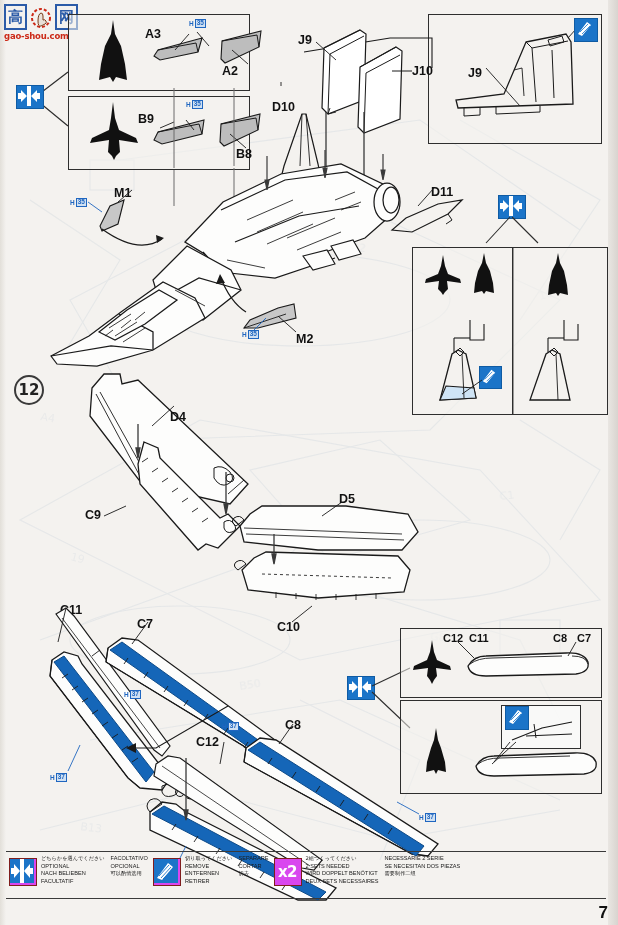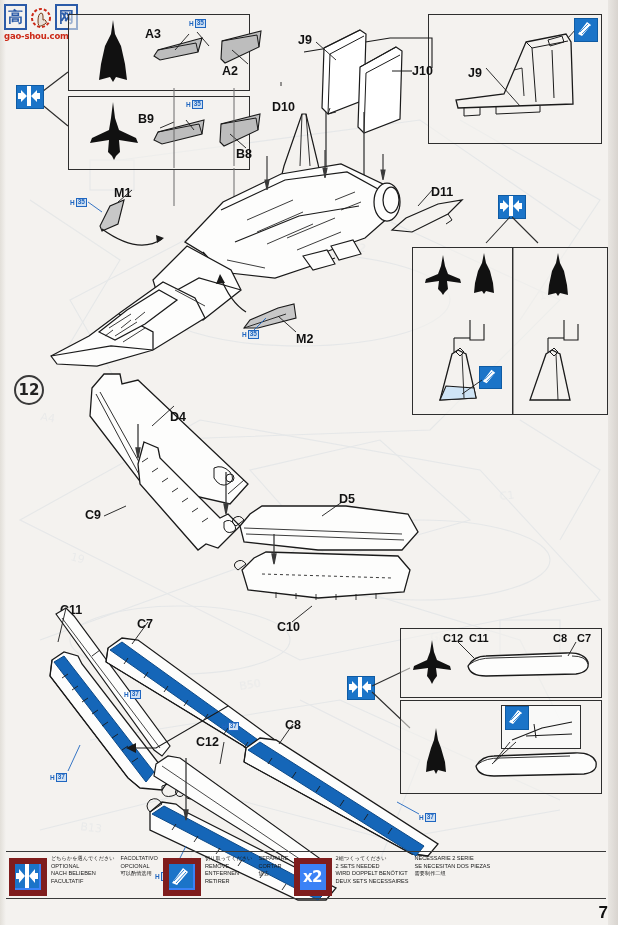--- a/index.html
+++ b/index.html
@@ -56,21 +56,21 @@
   
   .art{position:absolute;pointer-events:none;}
   .art svg{display:block;overflow:visible;}
 
   
   #footer{position:absolute;left:6px;bottom:26px;width:600px;height:46px;
           border-top:1.2px solid #3a3a3a;border-bottom:1.2px solid #3a3a3a;
           display:flex;align-items:stretch;}
   .legendCell{display:flex;align-items:flex-start;padding:3px 2px 0 3px;
               border-right:0px;}
-  .legendIcon{width:26px;height:26px;background:#3b82f6;border:6px solid #7f1d1d;
+  .legendIcon{width:26px;height:26px;background:#d946ef;border:1px solid #7f1d1d;
               margin-right:4px;flex:none;margin-top:3px;}
   .legendTxt{display:flex;gap:6px;}
   .legendCol{font-size:5.6px;line-height:7.6px;color:#1a1a1a;white-space:nowrap;
              font-family:"Liberation Sans",sans-serif;}
   .legendCol .jp{font-family:"DejaVu Sans",sans-serif;font-size:5.2px;}
   .x2{font-size:15px;font-weight:bold;color:#fff;display:flex;
       align-items:center;justify-content:center;height:100%;
       font-family:"DejaVu Sans",sans-serif;letter-spacing:-.5px;}
   #pageNum{position:absolute;right:10px;bottom:2px;font-size:17px;
            font-weight:bold;color:#111;font-family:"Liberation Sans",sans-serif;}

